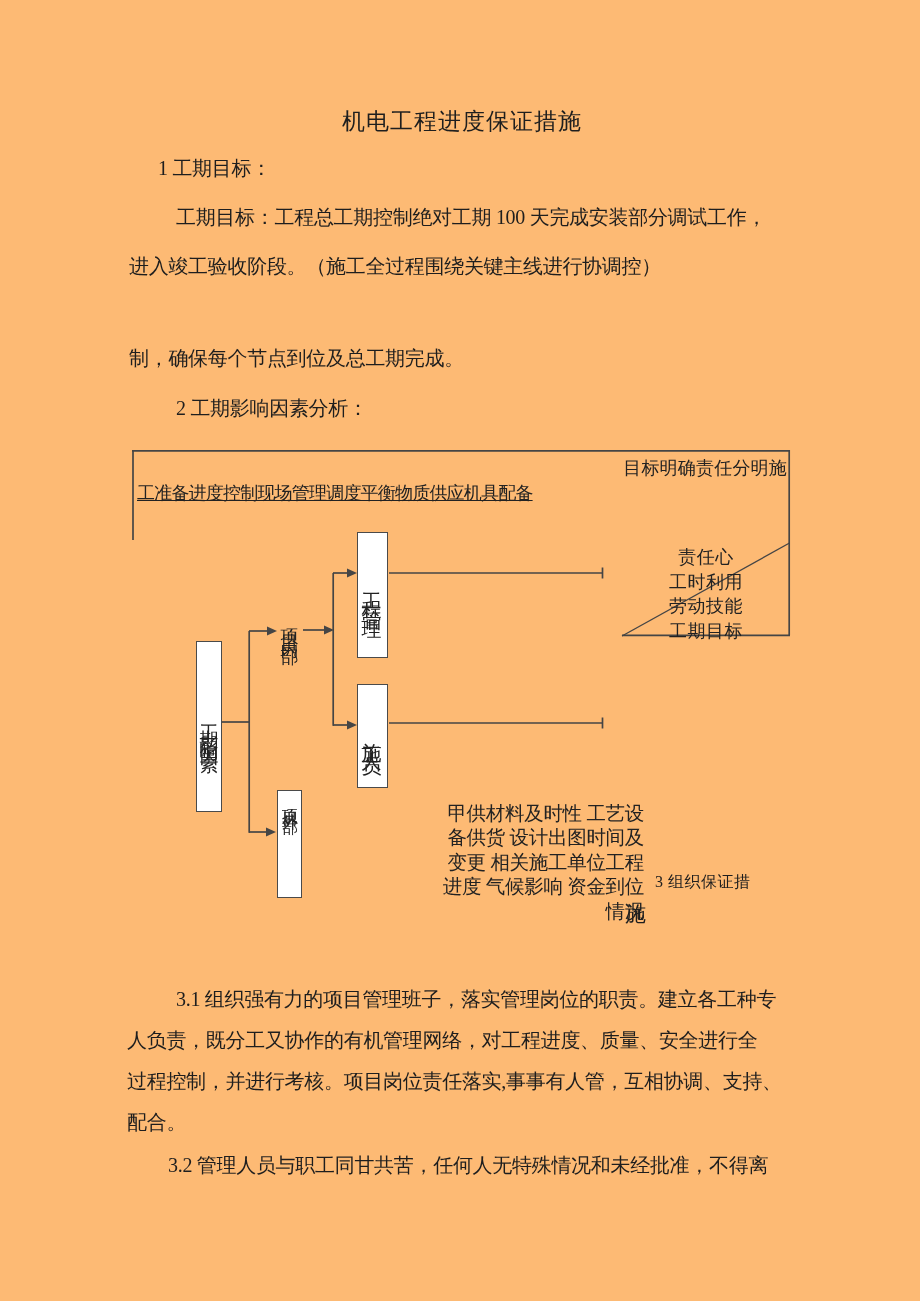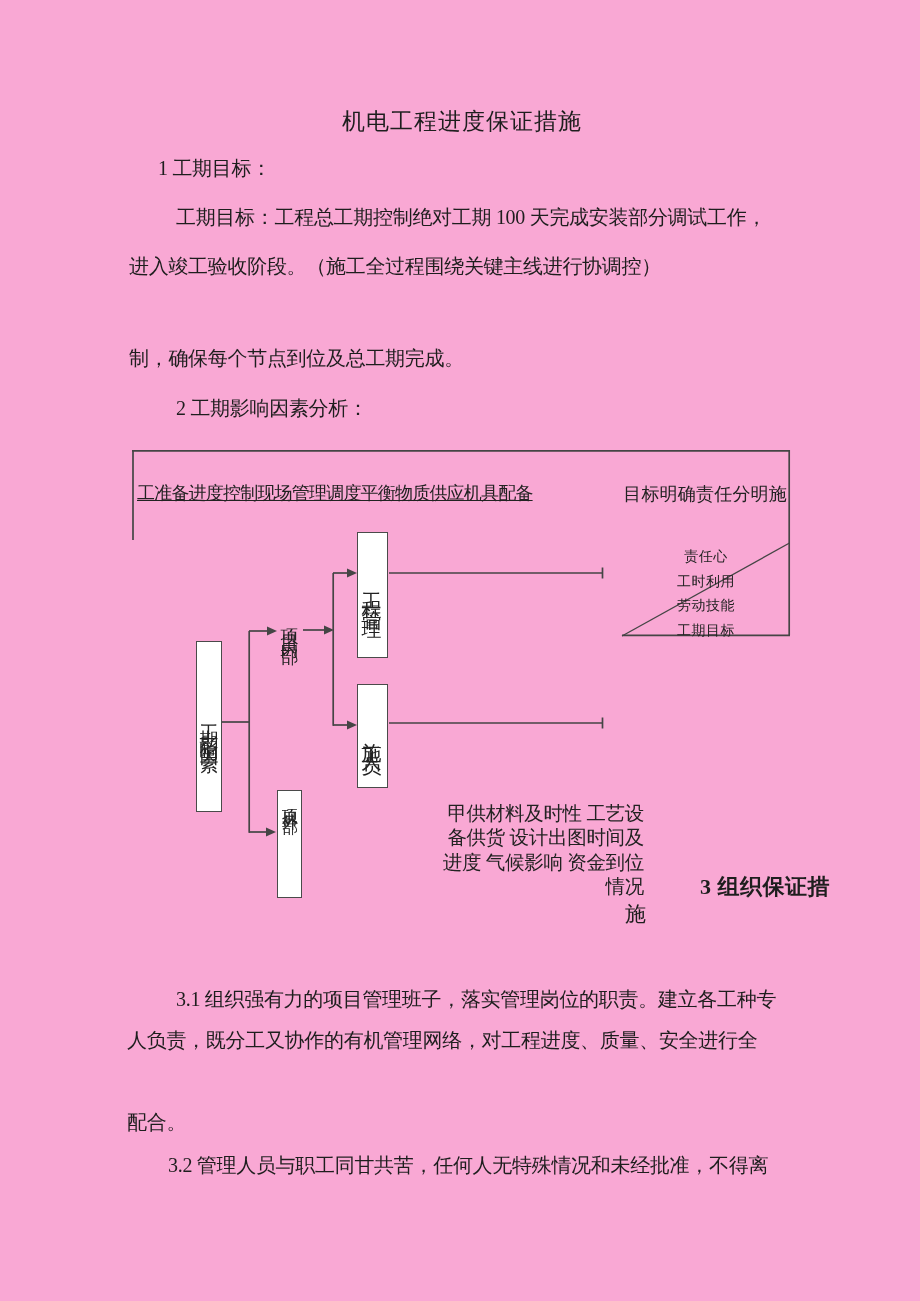--- a/index.html
+++ b/index.html
@@ -1,19 +1,19 @@
 <!DOCTYPE html>
 <html><head>
 <meta charset="utf-8">
 <style>
   html,body{margin:0;padding:0;background:#e8e8e8;}
   .page{
     position:relative;
     width:920px;height:1301px;
-    background:#f9a8d4;
+    background:#fdba74;
     font-family:"Liberation Serif","DejaVu Serif",serif;
     color:#1e1e1e;
     overflow:hidden;
   }
   .doc-title{
     position:absolute;left:133px;top:106px;width:658px;
     text-align:center;font-size:23px;letter-spacing:1px;white-space:nowrap;
   }
   .bline{position:absolute;font-size:20px;letter-spacing:-0.3px;white-space:nowrap;}
   
@@ -27,21 +27,21 @@
   .l0{left:176px;top:986px;}
   .l1{left:127px;top:1027px;}
   .l2{left:127px;top:1068px;}
   .l3{left:127px;top:1109px;}
   .l4{left:168px;top:1152px;}
 
   
   .fig-svg{position:absolute;left:0;top:0;width:920px;height:1301px;pointer-events:none;}
   .fig-header-right{
     position:absolute;left:480px;top:456px;width:307px;
-    text-align:right;font-size:18px;letter-spacing:0.2px;white-space:nowrap;color:#222;margin-top:26px;
+    text-align:right;font-size:18px;letter-spacing:0.2px;white-space:nowrap;color:#222;
   }
   .fig-header-left{
     position:absolute;left:137px;top:481px;
     font-size:18px;letter-spacing:-0.8px;white-space:nowrap;color:#222;text-decoration:underline;
   }
   .vbox{
     position:absolute;display:flex;align-items:center;justify-content:center;
     border:1.6px solid #4a4a4a;box-sizing:border-box;background:#fff;
   }
   .vtext{writing-mode:vertical-rl;text-orientation:upright;color:#222;}
@@ -53,27 +53,27 @@
   .vb-workers .vtext{font-size:20px;letter-spacing:5px;}
   .vb-external{left:277px;top:790px;width:25px;height:108px;align-items:flex-start;padding-top:5px;}
   .vb-external .vtext{font-size:16px;letter-spacing:3px;}
   .vlabel-internal{
     position:absolute;left:277px;top:576px;width:25px;height:100px;
     display:flex;align-items:center;justify-content:center;
   }
   .vlabel-internal .vtext{font-size:18px;letter-spacing:6px;}
   .worker-factors{
     position:absolute;left:648px;top:545px;width:116px;
-    text-align:center;font-size:14px;line-height:24.5px;letter-spacing:0.5px;color:#222;
+    text-align:center;font-size:18px;line-height:24.5px;letter-spacing:0.5px;color:#222;
   }
   .ext-factors{
     position:absolute;left:386px;top:802px;width:258px;
     text-align:right;font-size:19.5px;line-height:24.4px;letter-spacing:-0.3px;color:#222;
   }
-  .sec3a{position:absolute;left:700px;top:872px;font-size:22px;letter-spacing:0.5px;white-space:nowrap;font-weight:bold;}
+  .sec3a{position:absolute;left:655px;top:872px;font-size:16px;letter-spacing:0.5px;white-space:nowrap;}
   .sec3b{position:absolute;left:625px;top:900px;font-size:21px;}
 </style>
 </head>
 <body>
 
 <div class="page">
 
   <div class="doc-title">机电工程进度保证措施</div>
 
   <div class="bline u0">1 工期目标：</div>
@@ -144,25 +144,27 @@
   <div class="worker-factors">
     <div>责任心</div>
     <div>工时利用</div>
     <div>劳动技能</div>
     <div>工期目标</div>
   </div>
 
   <div class="ext-factors">
     <div>甲供材料及时性 工艺设</div>
     <div>备供货 设计出图时间及</div>
+    <div>变更 相关施工单位工程</div>
     <div>进度 气候影响 资金到位</div>
     <div>情况</div>
   </div>
 
   <div class="sec3a">3 组织保证措</div>
   <div class="sec3b">施</div>
 
   <div class="bline l0">3.1 组织强有力的项目管理班子，落实管理岗位的职责。建立各工种专</div>
   <div class="bline l1">人负责，既分工又协作的有机管理网络，对工程进度、质量、安全进行全</div>
+  <div class="bline l2">过程控制，并进行考核。项目岗位责任落实,事事有人管，互相协调、支持、</div>
   <div class="bline l3">配合。</div>
   <div class="bline l4">3.2 管理人员与职工同甘共苦，任何人无特殊情况和未经批准，不得离</div>
 
 </div>
 
 </body></html>

